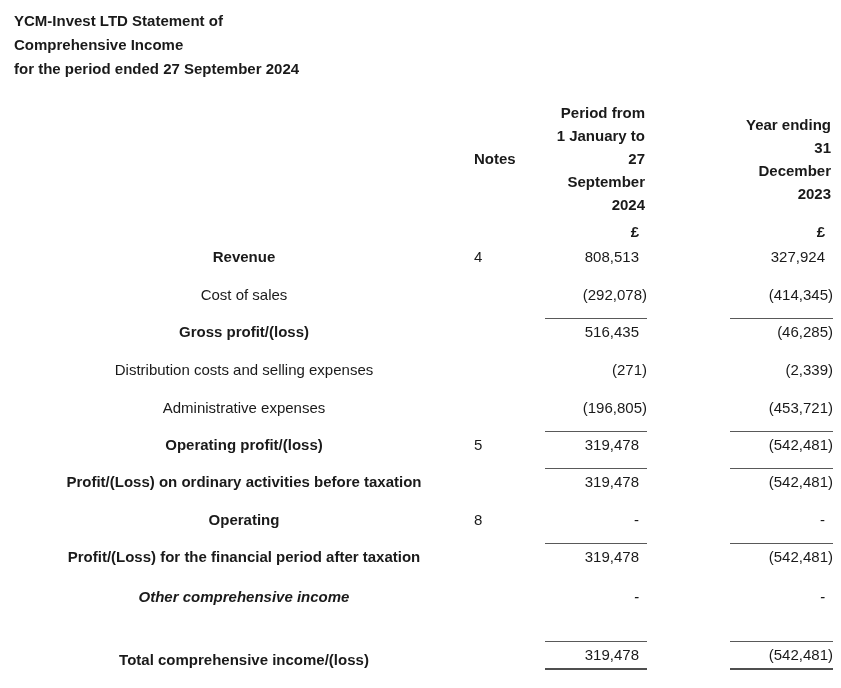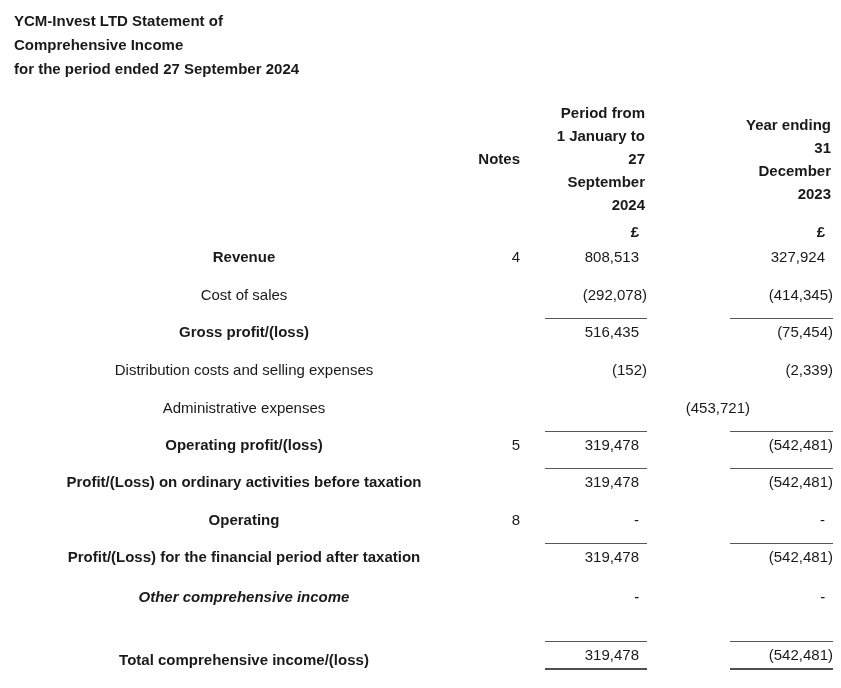--- a/index.html
+++ b/index.html
@@ -27,21 +27,21 @@
   .row {
     display: grid;
     grid-template-columns: 1fr 46px 127px 83px 103px;
     align-items: end;
     font-size: 15px;
   }
   .cell { min-width: 0; }
   .label { line-height: 20px; text-align: center; }
   .bold { font-weight: bold; }
   .notes {
-    text-align: right;
+    text-align: left;
     line-height: 20px;
   }
   .header-row {
     align-items: center;
     margin-top: 20px;
     min-height: 115px;
   }
   .hwrap {
     white-space: pre-line;
     text-align: right;
@@ -145,39 +145,42 @@
     </div>
 
     <div class="row rule m13">
       <div class="cell label bold">Gross profit/(loss)</div>
       <div class="cell notes"></div>
       <div class="cell val v1">
           <div class="valbox acct">516,435</div>
         </div>
       <div class="cell spacer"></div>
       <div class="cell val v2">
-          <div class="valbox acct paren">(75,454)</div>
+          <div class="valbox acct paren">(46,285)</div>
         </div>
     </div>
 
     <div class="row m18">
       <div class="cell label">Distribution costs and selling expenses</div>
       <div class="cell notes"></div>
       <div class="cell val v1">
-          <div class="valbox acct paren">(152)</div>
+          <div class="valbox acct paren">(271)</div>
         </div>
       <div class="cell spacer"></div>
       <div class="cell val v2">
           <div class="valbox acct paren">(2,339)</div>
         </div>
     </div>
 
     <div class="row m18">
       <div class="cell label">Administrative expenses</div>
       <div class="cell notes"></div>
+      <div class="cell val v1">
+          <div class="valbox acct paren">(196,805)</div>
+        </div>
       <div class="cell spacer"></div>
       <div class="cell val v2">
           <div class="valbox acct paren">(453,721)</div>
         </div>
     </div>
 
     <div class="row rule m13">
       <div class="cell label bold">Operating profit/(loss)</div>
       <div class="cell notes">5</div>
       <div class="cell val v1">

